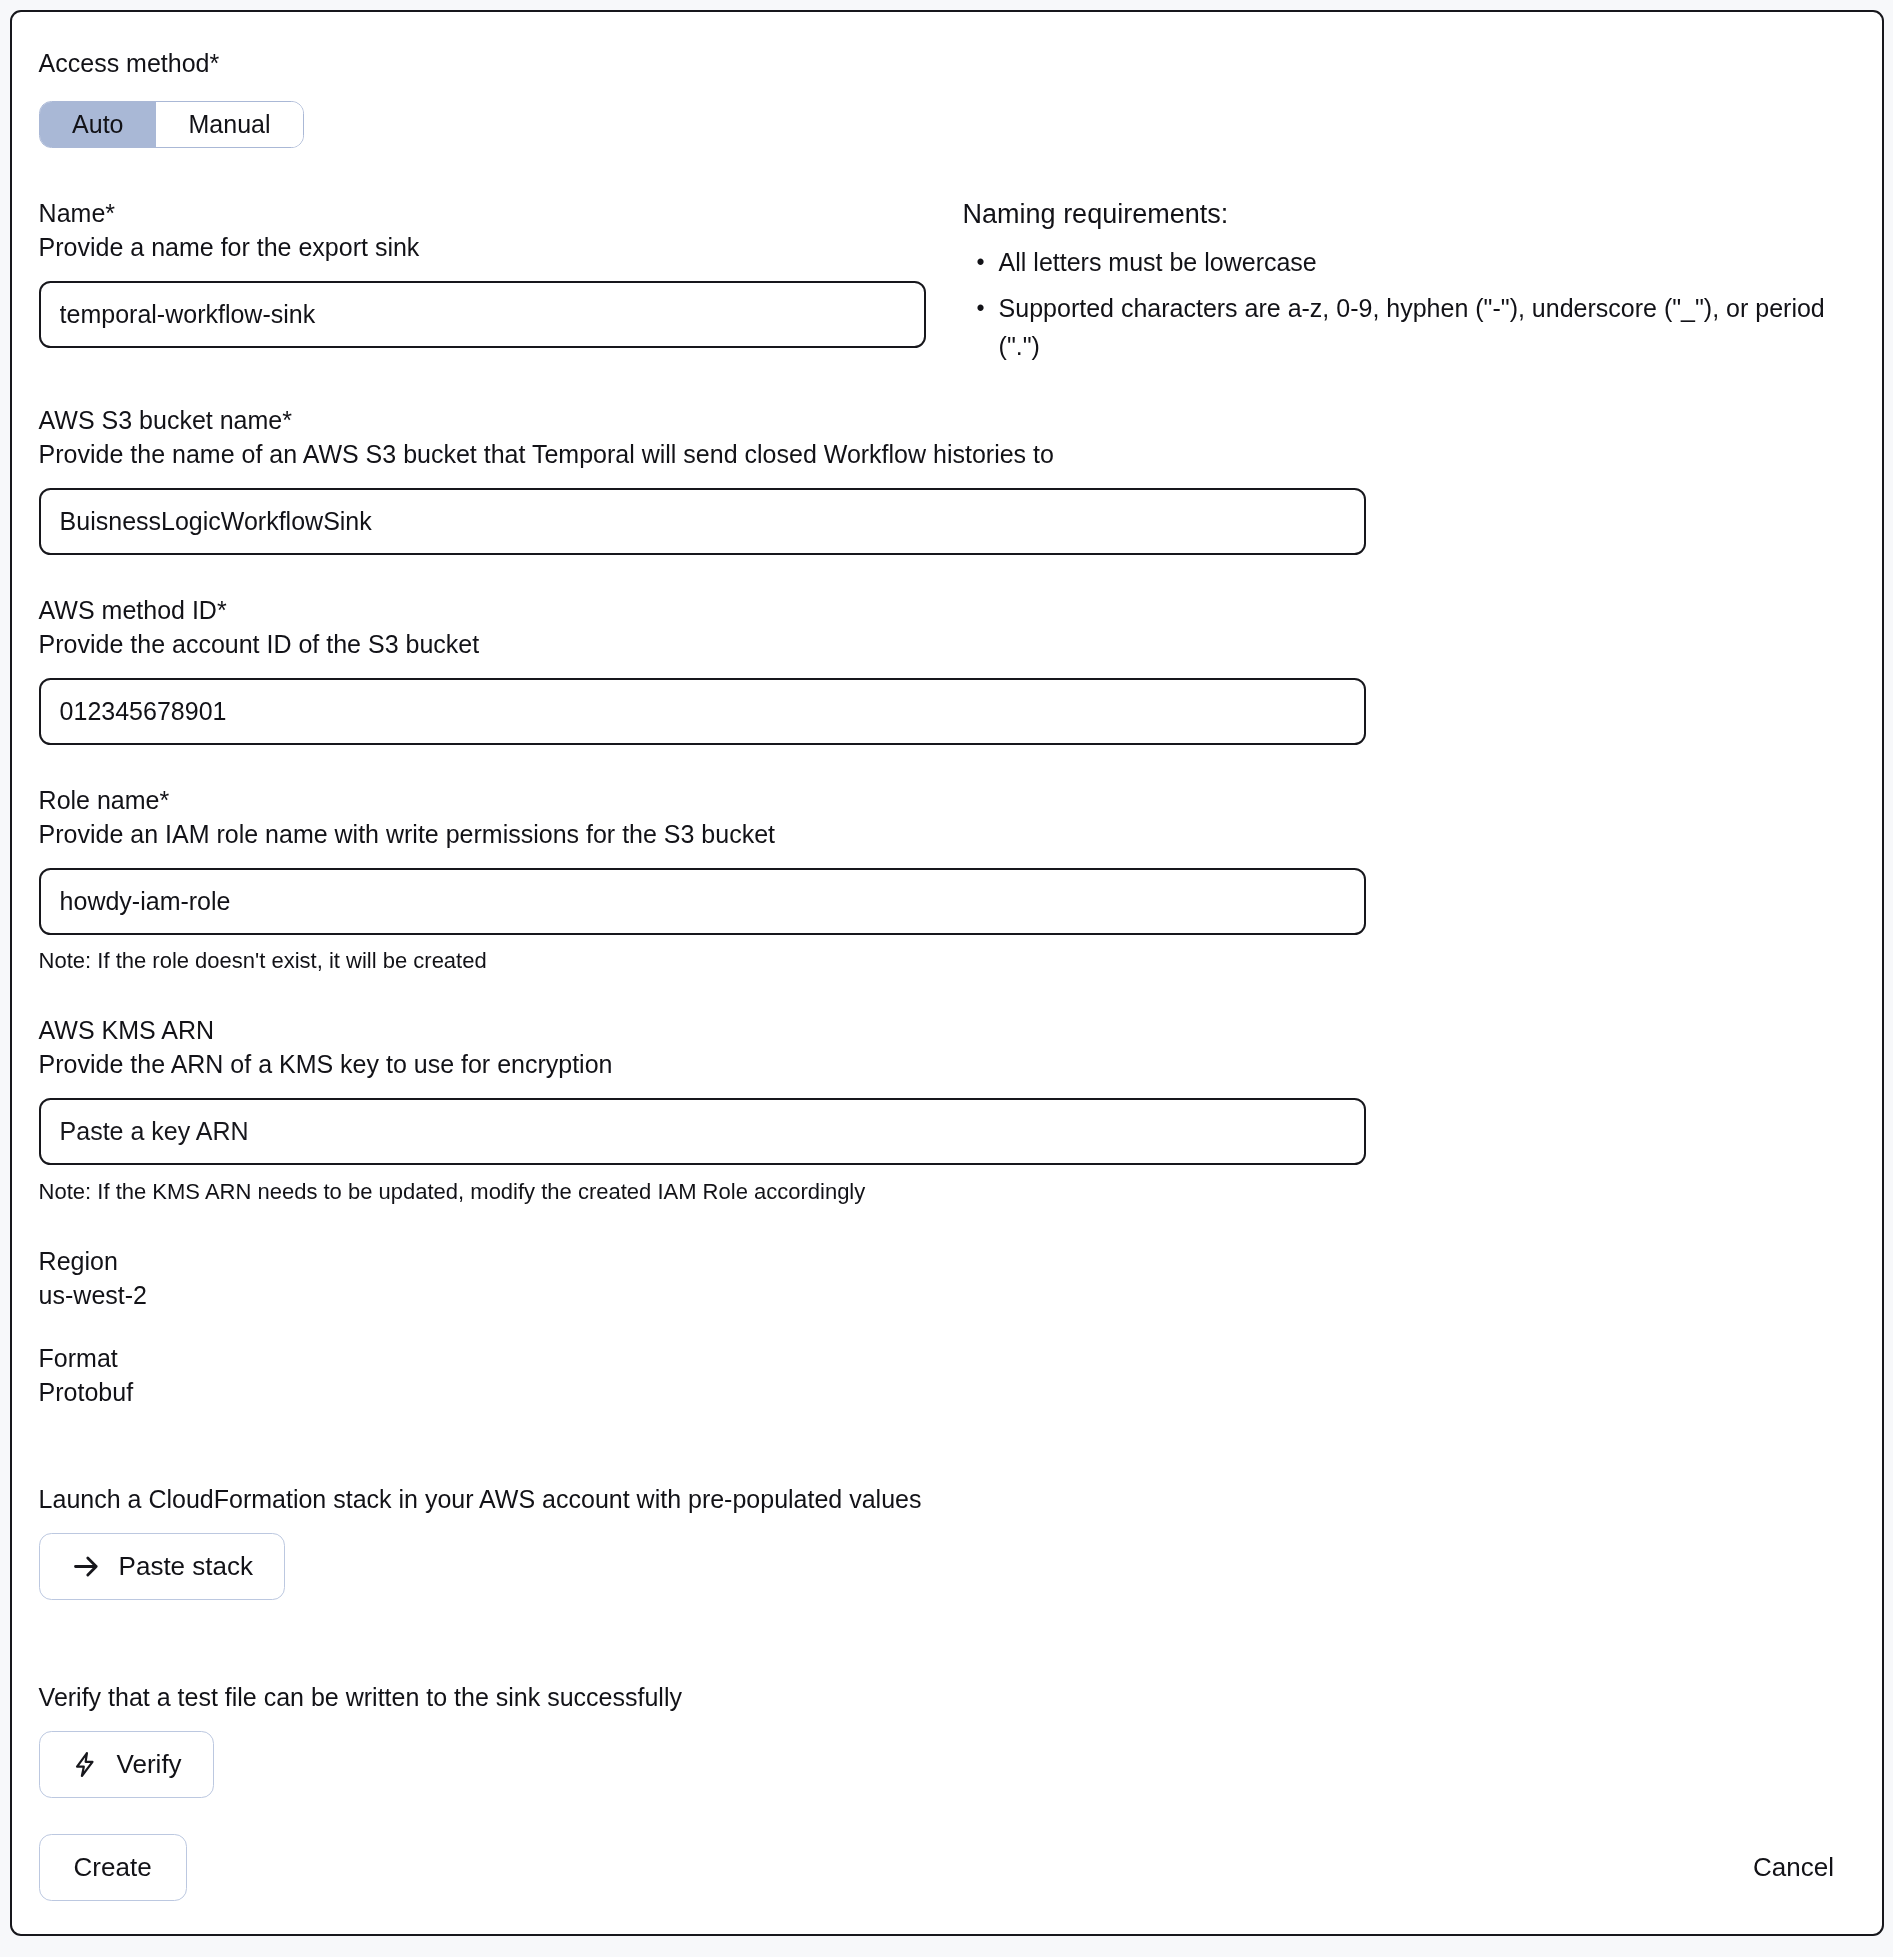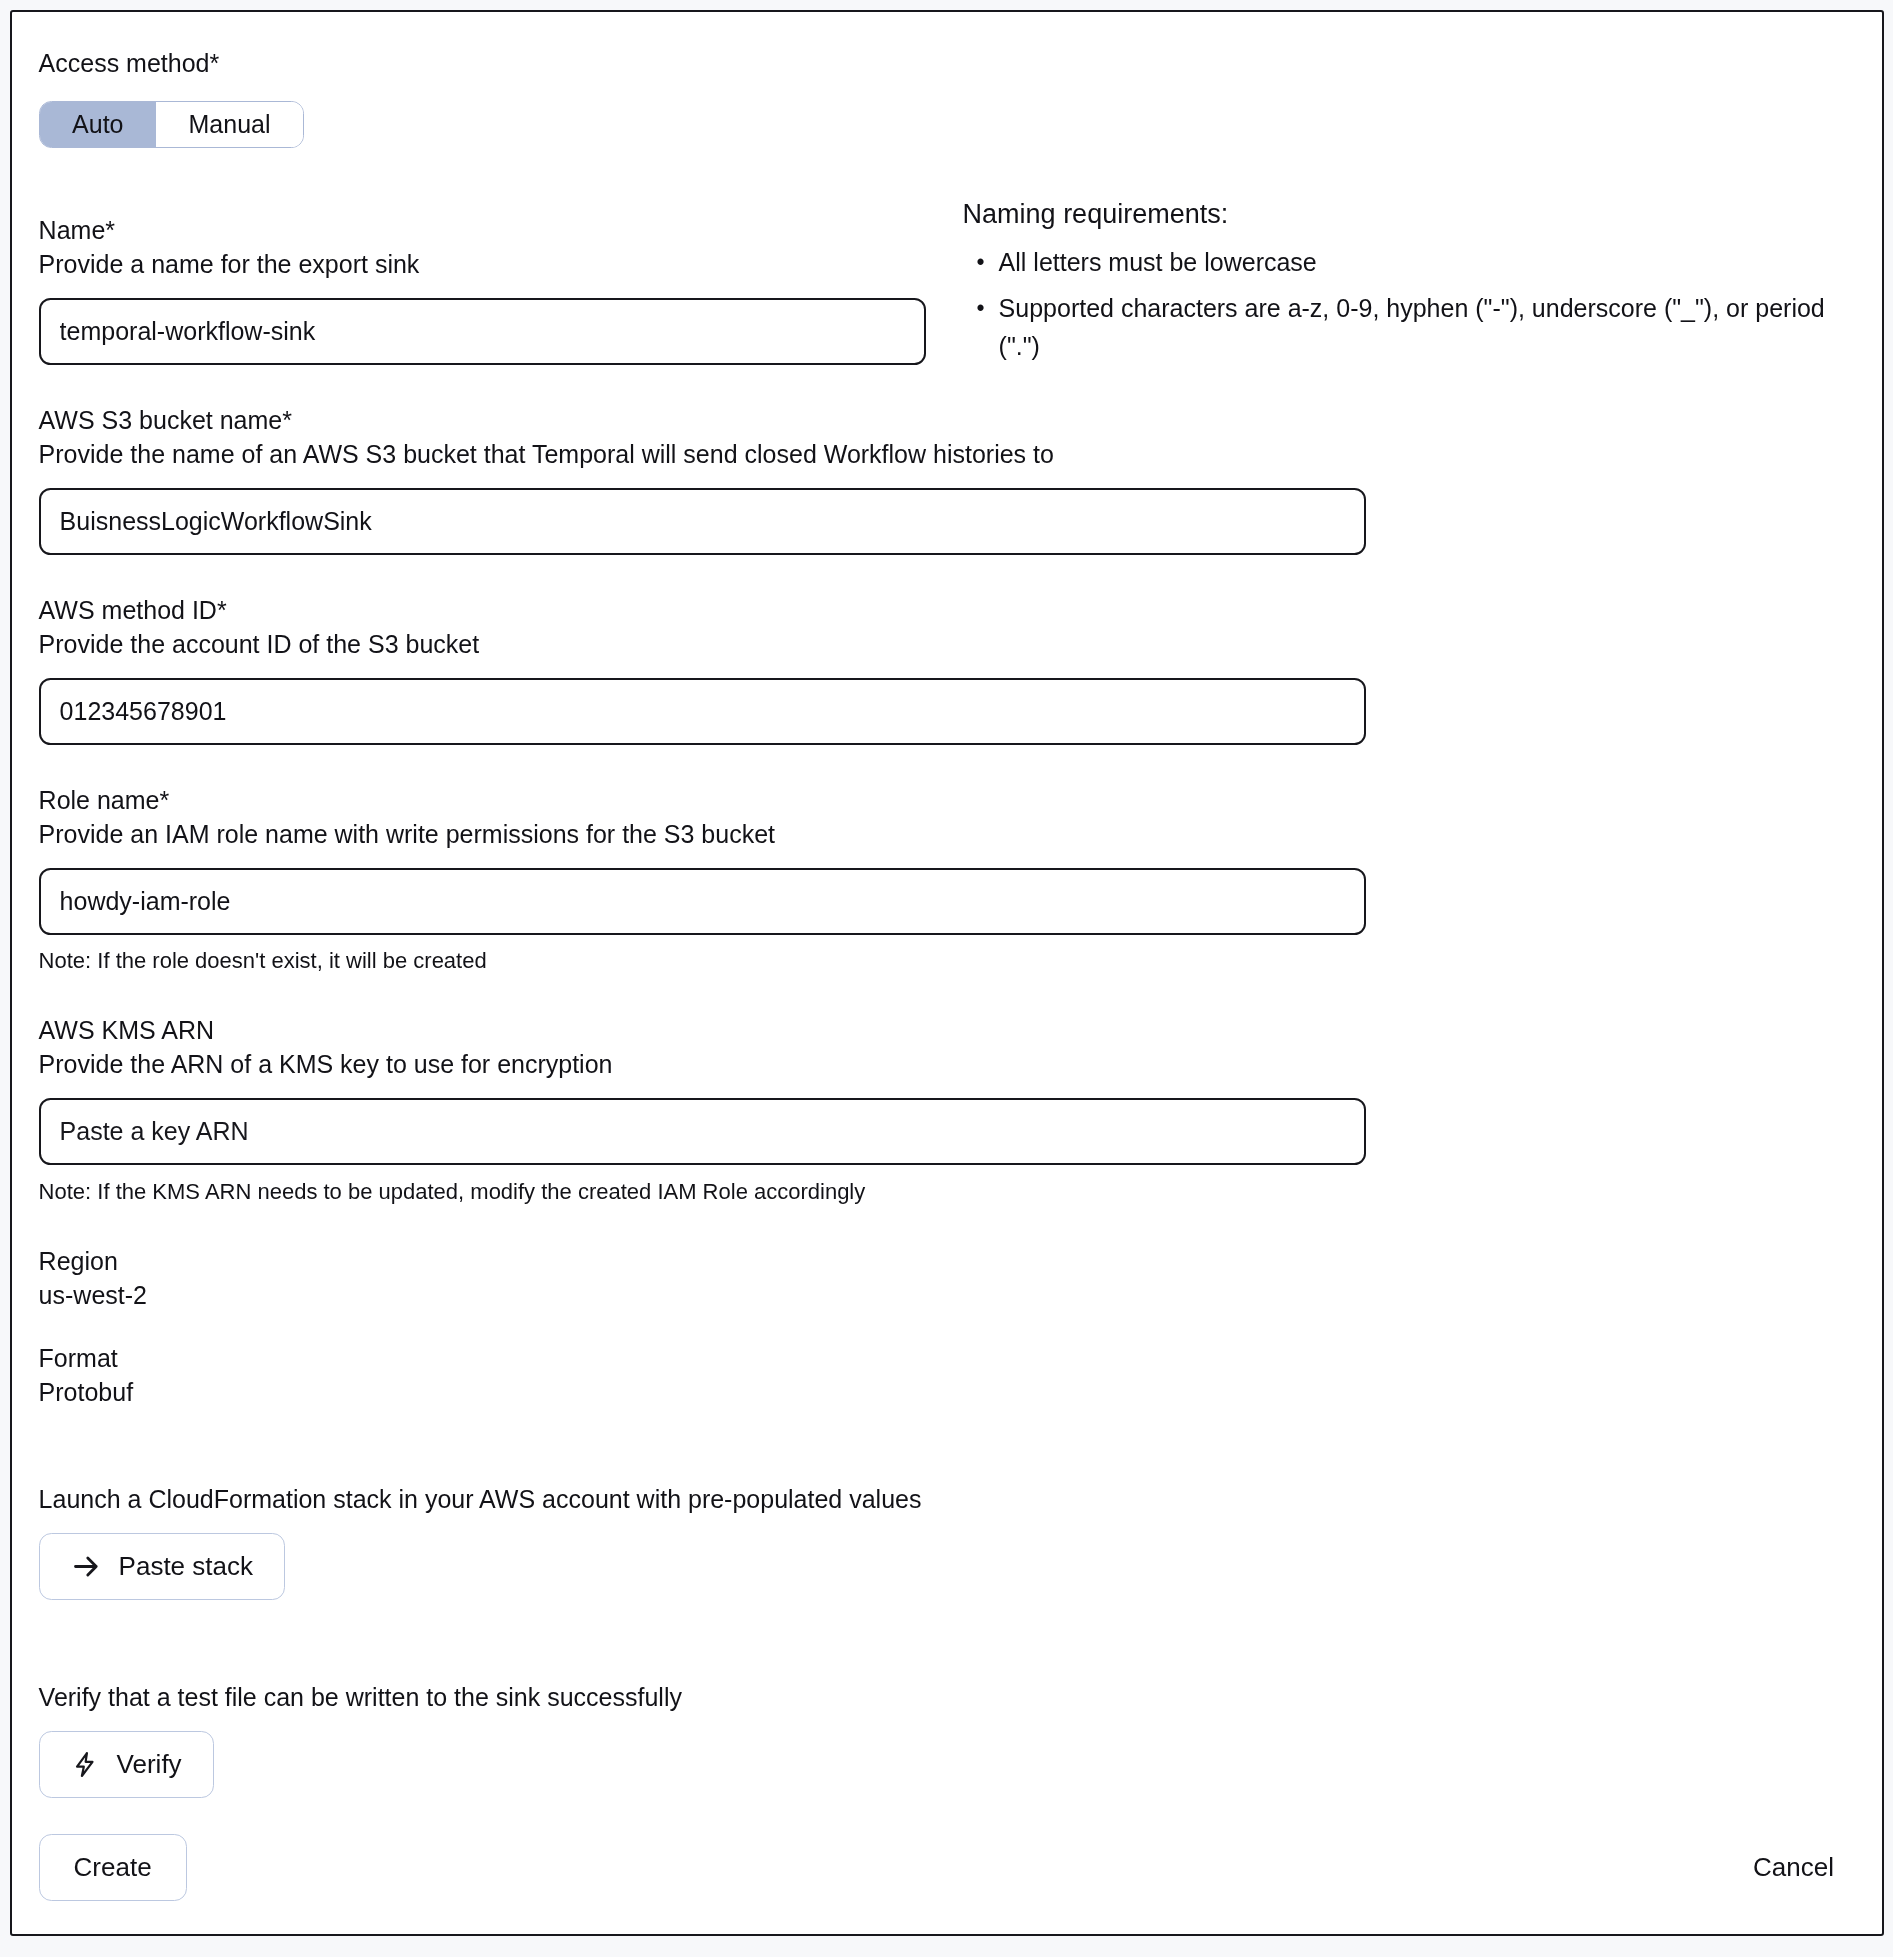--- a/index.html
+++ b/index.html
@@ -14,21 +14,21 @@
     width: 1894px;
     height: 1958px;
     padding: 9.6px;
     overflow: hidden;
   }
   .card {
     width: 1874px;
     height: 1926px;
     background: #ffffff;
     border: 2.9px solid #17171c;
-    border-radius: 3px;
+    border-radius: 11px;
     padding: 34px 38px 33px 27px;
     display: flex;
     flex-direction: column;
   }
   .label {
     font-size: 25px;
     line-height: 34px;
   }
   .desc {
     font-size: 25px;
@@ -80,21 +80,21 @@
     margin-top: 17px;
     background: #ffffff;
     outline: none;
   }
   .text-input::placeholder { color: #17171c; opacity: 1; }
   .w-narrow { width: 887px; }
   .w-wide { width: 1327px; }
   .field { margin-bottom: 38px; }
   .field-with-note { margin-bottom: 38px; }
   
-  .two-col { display: flex; align-items: flex-end; }
+  .two-col { display: flex; align-items: flex-start; }
   .col-left { width: 887px; flex: 0 0 887px; }
   .col-right { margin-left: 37px; width: 865px; }
   .nr-title { font-size: 27px; line-height: 36px; margin-bottom: 11.5px; }
   .nr-list { margin: 0; padding: 0; list-style: none; }
   .nr-item {
     display: flex;
     font-size: 25px;
     line-height: 38px;
     margin-top: 7.6px;
   }

